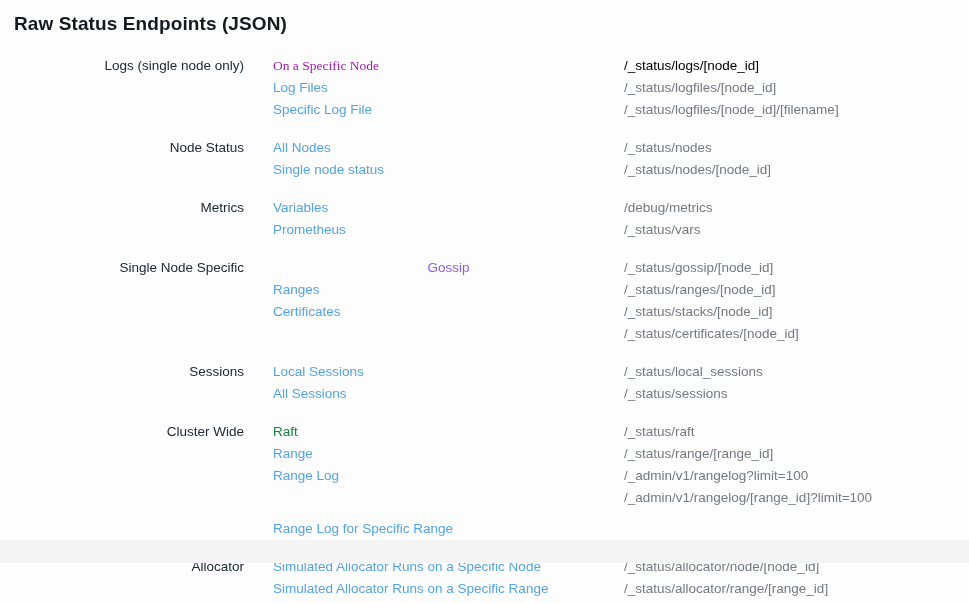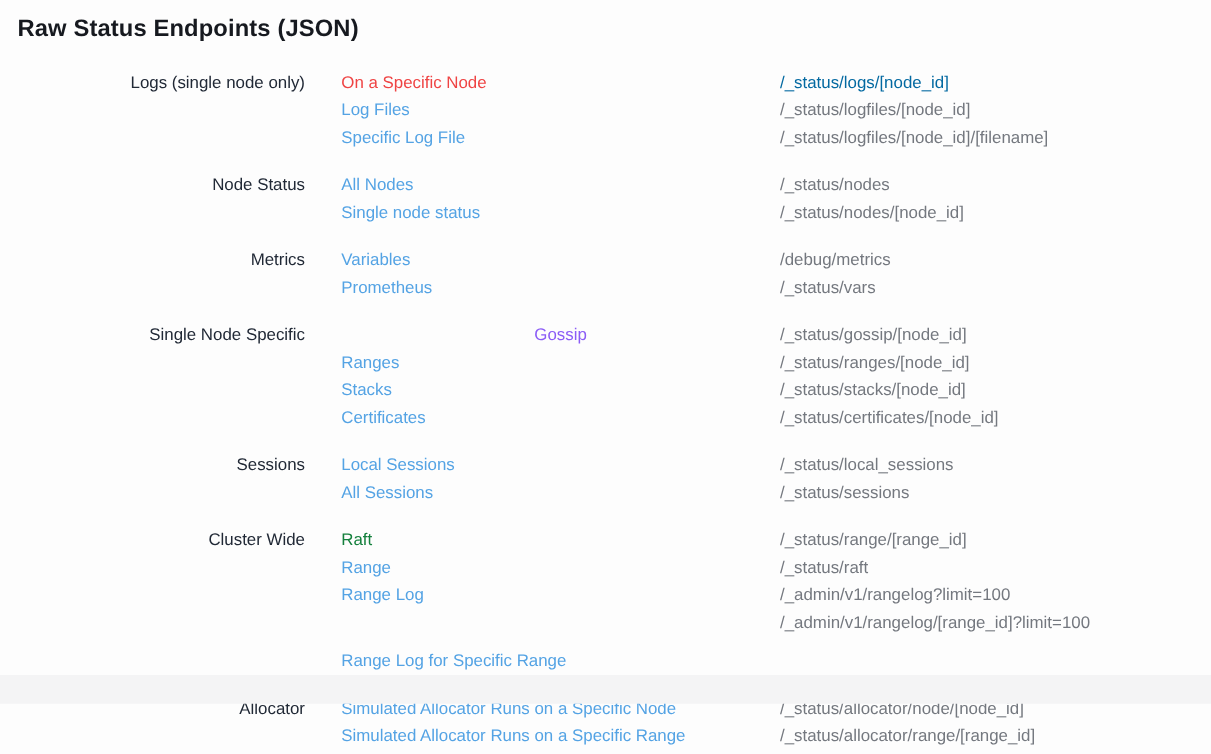--- a/index.html
+++ b/index.html
@@ -73,26 +73,26 @@
 </head>
 <body style="background: rgb(253, 253, 253);">
 
 <div class="page" style="background: rgb(253, 253, 253);">
   <h1 class="page-title" style="color: rgb(22, 25, 31);">Raw Status Endpoints (JSON)</h1>
 
   <div class="endpoint-table">
   <div class="group">
     <div class="col-category" style="color: rgb(33, 41, 54);">Logs (single node only)</div>
     <div class="col-links">
-          <a class="link-row" style="color: #ef4444;">On a Specific Node</a>
+          <a class="link-row" style="color: #a21caf; font-family: Liberation Serif, serif;">On a Specific Node</a>
           <a class="link-row" style="color: rgb(84, 163, 228);">Log Files</a>
           <a class="link-row" style="color: rgb(84, 163, 228);">Specific Log File</a>
         </div>
     <div class="col-endpoints">
-          <span class="endpoint-row" style="color: #0369a1;">/_status/logs/[node_id]</span>
+          <span class="endpoint-row" style="color: #000000;">/_status/logs/[node_id]</span>
           <span class="endpoint-row" style="color: rgb(116, 120, 127);">/_status/logfiles/[node_id]</span>
           <span class="endpoint-row" style="color: rgb(116, 120, 127);">/_status/logfiles/[node_id]/[filename]</span>
         </div>
   </div>
 
   <div class="group">
     <div class="col-category" style="color: rgb(33, 41, 54);">Node Status</div>
     <div class="col-links">
           <a class="link-row" style="color: rgb(84, 163, 228);">All Nodes</a>
           <a class="link-row" style="color: rgb(84, 163, 228);">Single node status</a>
@@ -113,21 +113,20 @@
           <span class="endpoint-row" style="color: rgb(116, 120, 127);">/debug/metrics</span>
           <span class="endpoint-row" style="color: rgb(116, 120, 127);">/_status/vars</span>
         </div>
   </div>
 
   <div class="group">
     <div class="col-category" style="color: rgb(33, 41, 54);">Single Node Specific</div>
     <div class="col-links">
           <a class="link-row" style="color: #8b5cf6; text-align: center;">Gossip</a>
           <a class="link-row" style="color: rgb(84, 163, 228);">Ranges</a>
-          <a class="link-row" style="color: rgb(84, 163, 228);">Stacks</a>
           <a class="link-row" style="color: rgb(84, 163, 228);">Certificates</a>
         </div>
     <div class="col-endpoints">
           <span class="endpoint-row" style="color: rgb(116, 120, 127);">/_status/gossip/[node_id]</span>
           <span class="endpoint-row" style="color: rgb(116, 120, 127);">/_status/ranges/[node_id]</span>
           <span class="endpoint-row" style="color: rgb(116, 120, 127);">/_status/stacks/[node_id]</span>
           <span class="endpoint-row" style="color: rgb(116, 120, 127);">/_status/certificates/[node_id]</span>
         </div>
   </div>
 
@@ -145,22 +144,22 @@
 
   <div class="group">
     <div class="col-category" style="color: rgb(33, 41, 54);">Cluster Wide</div>
     <div class="col-links">
           <a class="link-row" style="color: #15803d;">Raft</a>
           <a class="link-row" style="color: rgb(84, 163, 228);">Range</a>
           <a class="link-row" style="color: rgb(84, 163, 228);">Range Log</a>
           <a class="link-row" style="color: rgb(84, 163, 228); margin-top: 31px;">Range Log for Specific Range</a>
         </div>
     <div class="col-endpoints">
+          <span class="endpoint-row" style="color: rgb(116, 120, 127);">/_status/raft</span>
           <span class="endpoint-row" style="color: rgb(116, 120, 127);">/_status/range/[range_id]</span>
-          <span class="endpoint-row" style="color: rgb(116, 120, 127);">/_status/raft</span>
           <span class="endpoint-row" style="color: rgb(116, 120, 127);">/_admin/v1/rangelog?limit=100</span>
           <span class="endpoint-row" style="color: rgb(116, 120, 127);">/_admin/v1/rangelog/[range_id]?limit=100</span>
         </div>
   </div>
 
   <div class="group">
     <div class="col-category" style="color: rgb(33, 41, 54);">Allocator</div>
     <div class="col-links">
           <a class="link-row" style="color: rgb(84, 163, 228);">Simulated Allocator Runs on a Specific Node</a>
           <a class="link-row" style="color: rgb(84, 163, 228);">Simulated Allocator Runs on a Specific Range</a>

